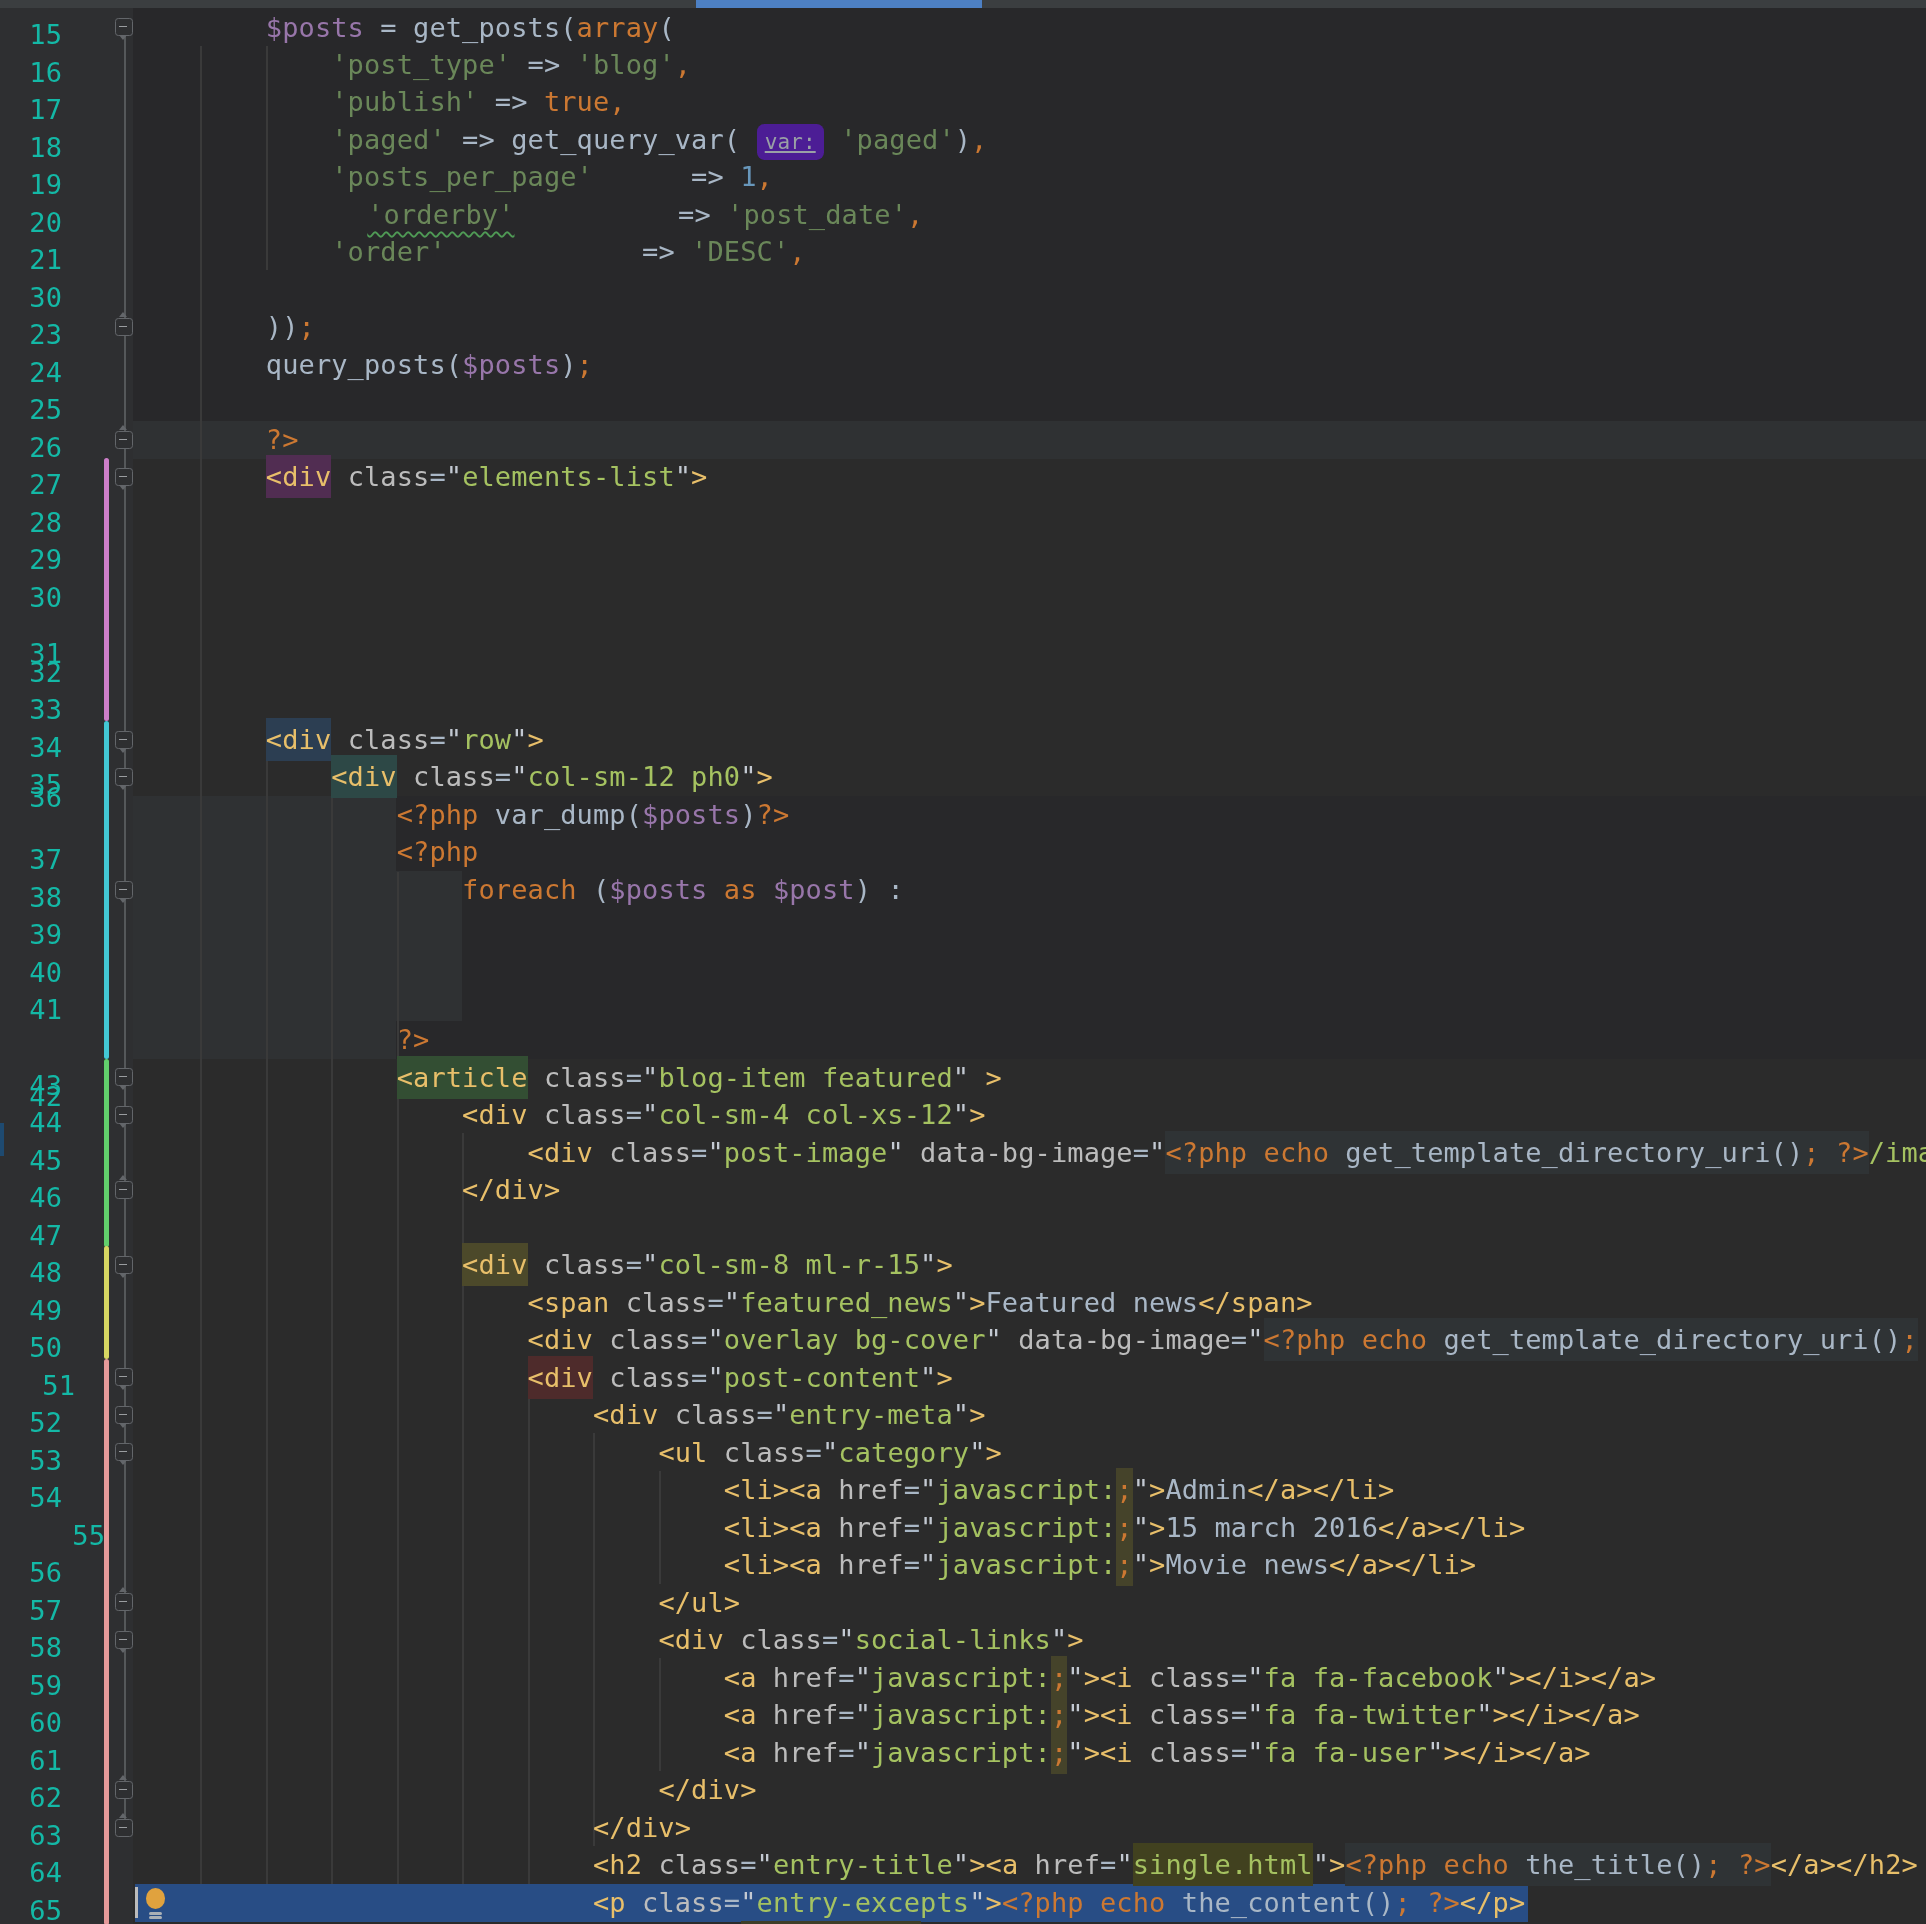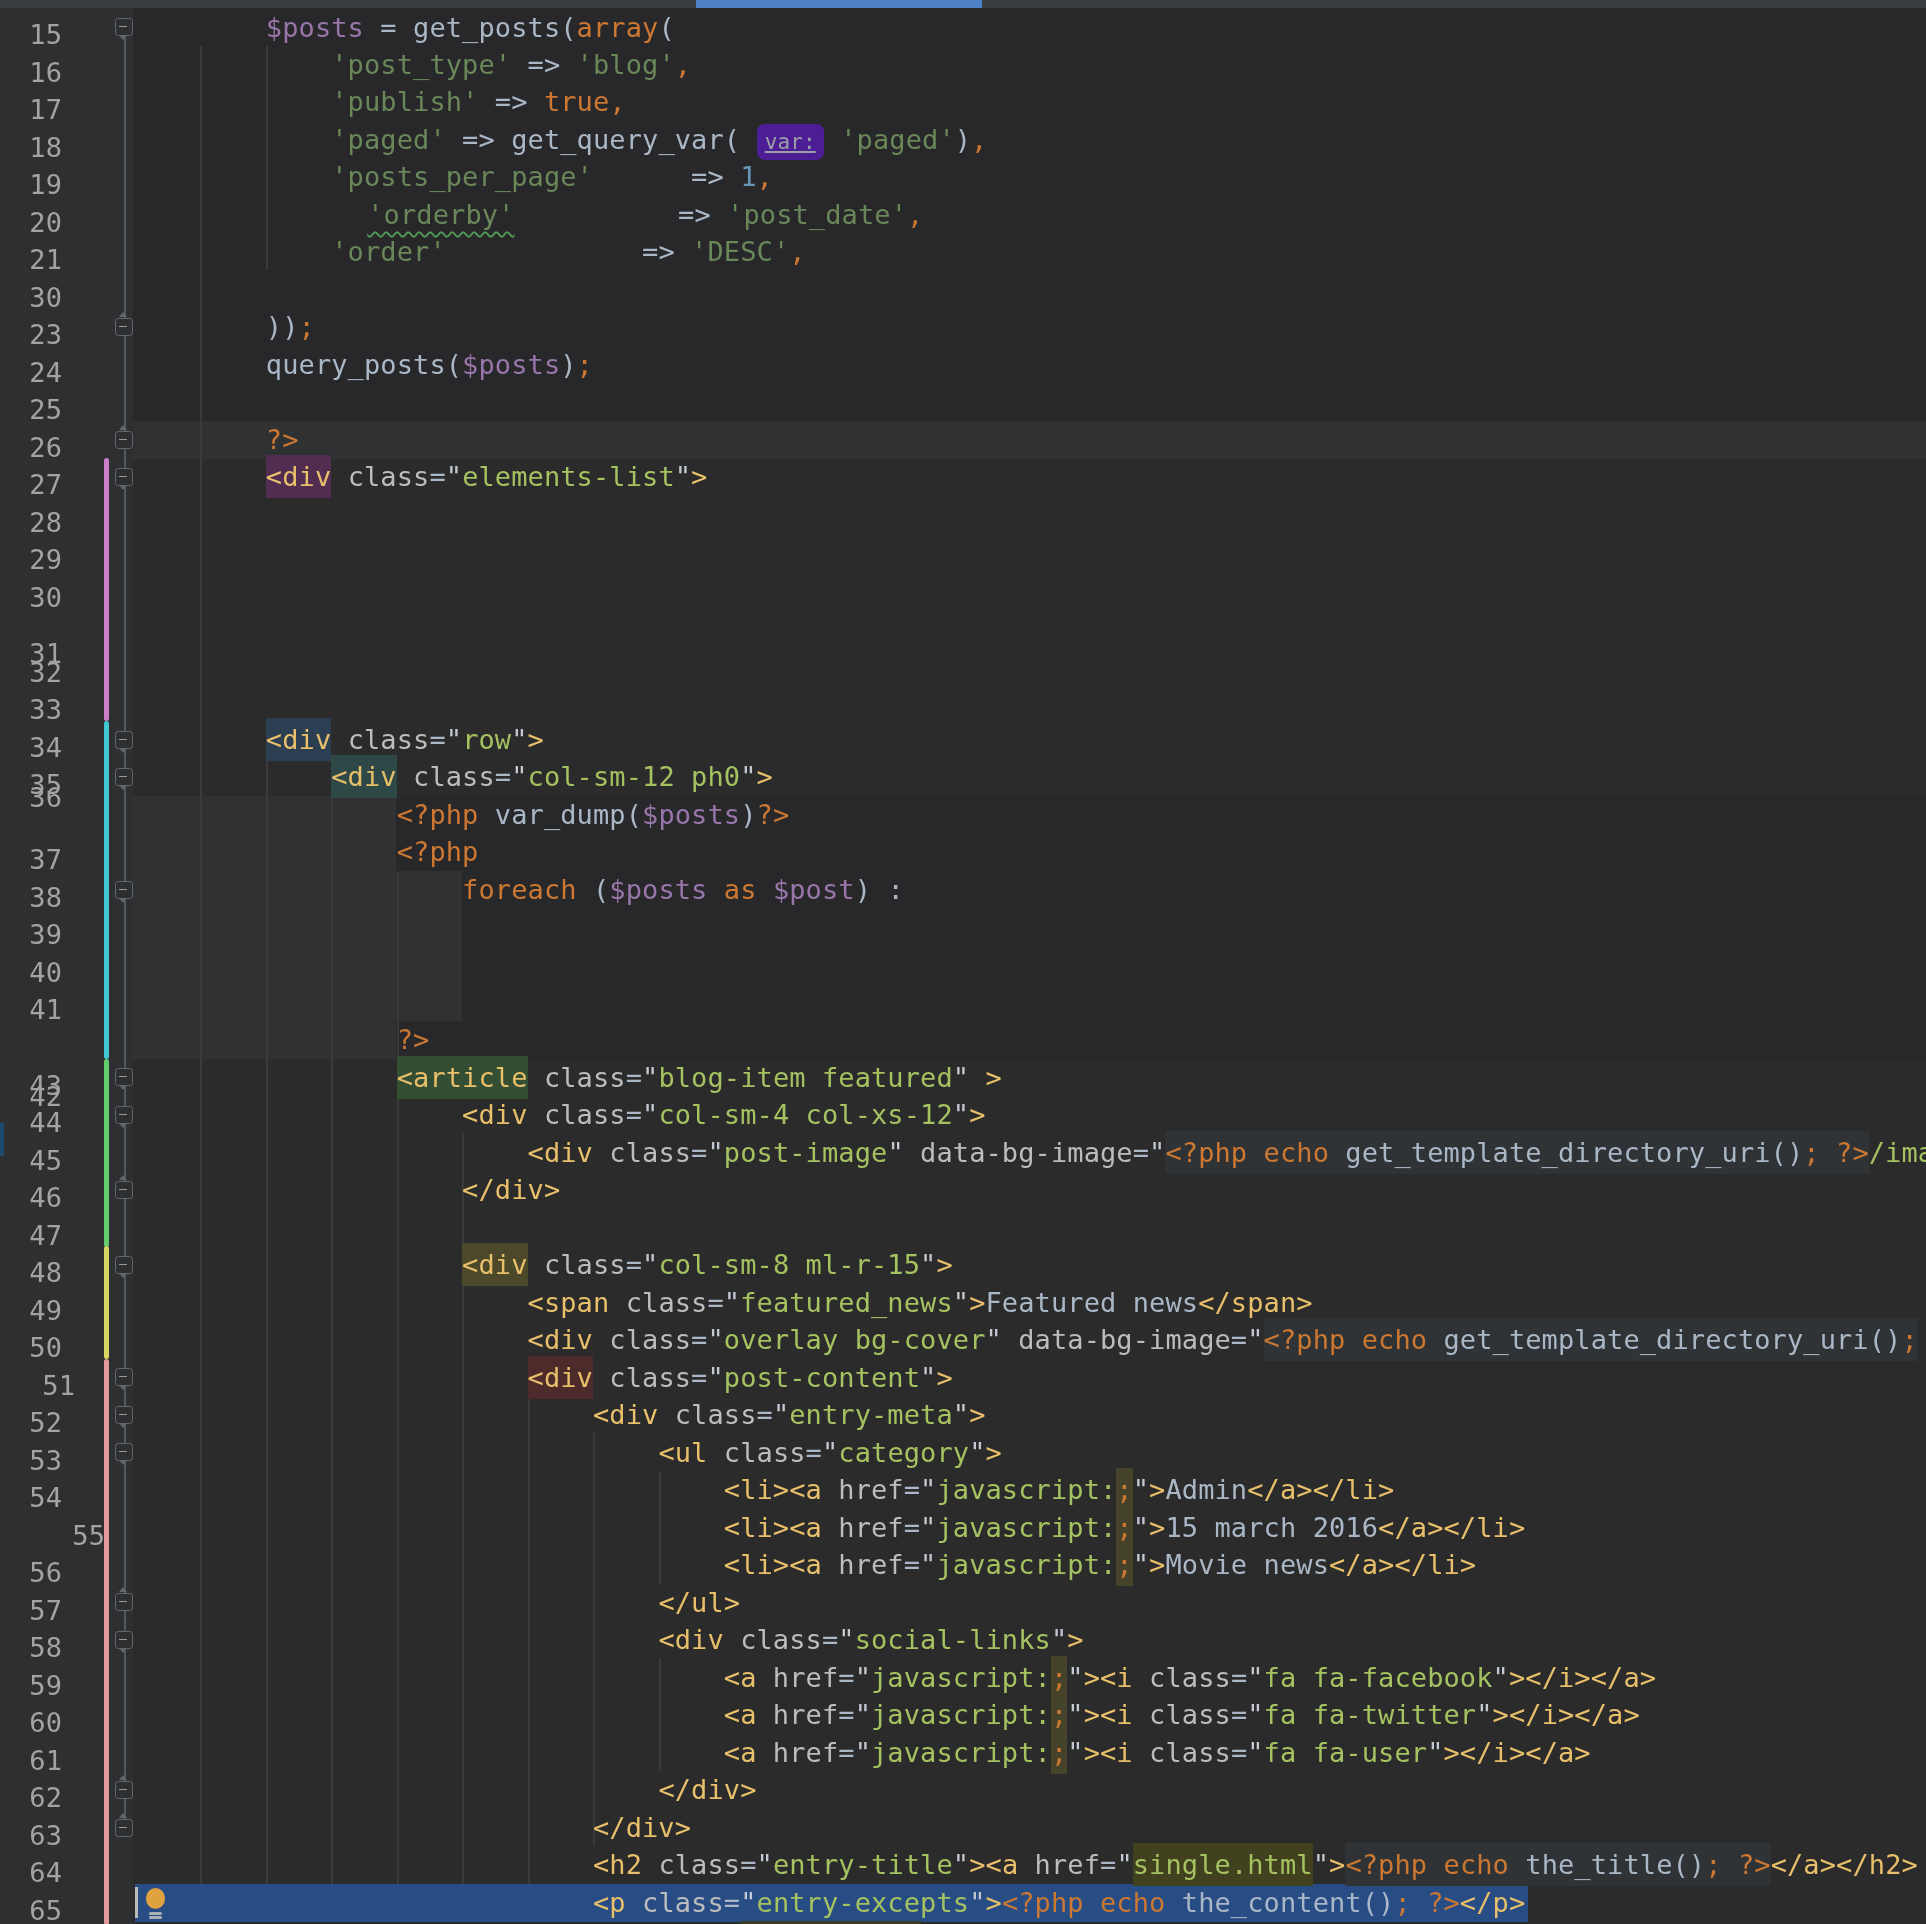--- a/index.html
+++ b/index.html
@@ -3,21 +3,21 @@
 <meta charset="utf-8">
 <style>
   html,body{margin:0;padding:0;background:#2b2b2b;}
   #stage{position:relative;width:1926px;height:1925px;overflow:hidden;background:#2b2b2b;
          font-family:"DejaVu Sans Mono",monospace;}
   
   #topbar{position:absolute;left:0;top:0;width:1926px;height:8.2px;background:#3b3e40;}
   #topthumb{position:absolute;top:0;height:8.2px;background:#4d80c4;}
   
   #gutter{position:absolute;left:0;top:8.2px;width:133px;height:1917px;background:#2e2f31;}
-  .lnum{position:absolute;width:62px;text-align:right;color:#a3a3a3;font-size:27px;
+  .lnum{position:absolute;width:62px;text-align:right;color:#14b8a6;font-size:27px;
         line-height:38px;letter-spacing:0.1px;}
   .vcs{position:absolute;left:104px;width:4.9px;border-radius:2.5px;}
   #foldline{position:absolute;left:124px;width:1.6px;background:#55585a;}
   .fold{position:absolute;left:115px;width:18px;height:18px;border:1.6px solid #63666a;
         border-radius:3.3px;background:#2e2f31;box-sizing:border-box;}
   .fold::after{content:"";position:absolute;left:3.3px;top:6.5px;width:8.2px;height:1.6px;background:#9a9da0;}
   .fold.s::before{content:"";position:absolute;left:2.5px;top:16.4px;border-left:4.9px solid transparent;
         border-right:4.9px solid transparent;border-top:5.7px solid #63666a;}
   .fold.e::before{content:"";position:absolute;left:2.5px;top:-7.4px;border-left:4.9px solid transparent;
         border-right:4.9px solid transparent;border-bottom:5.7px solid #63666a;}

